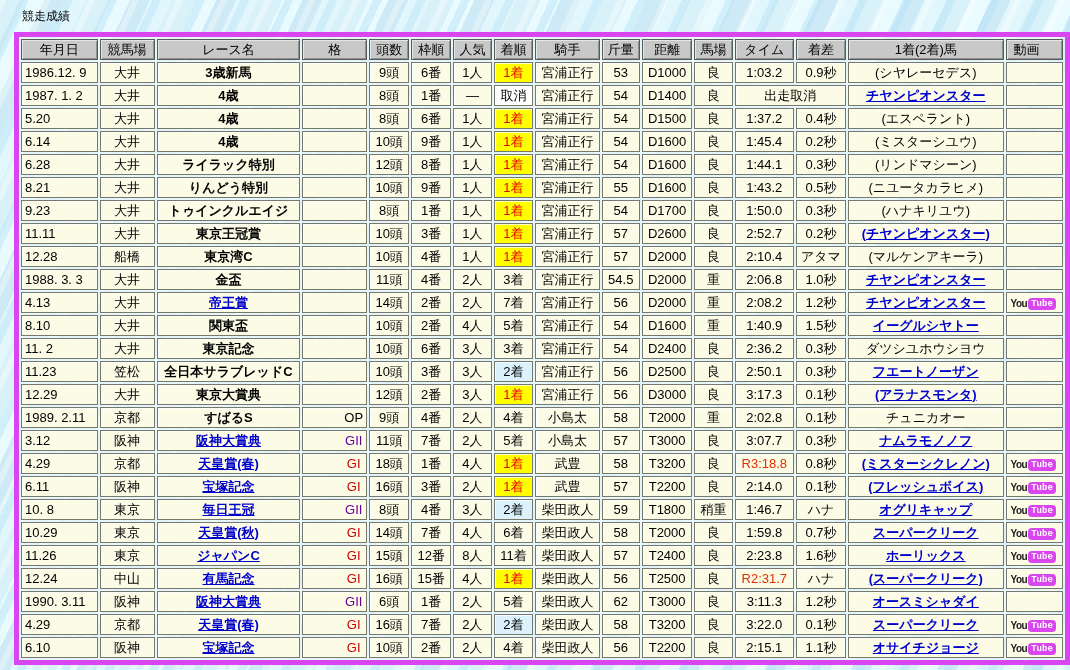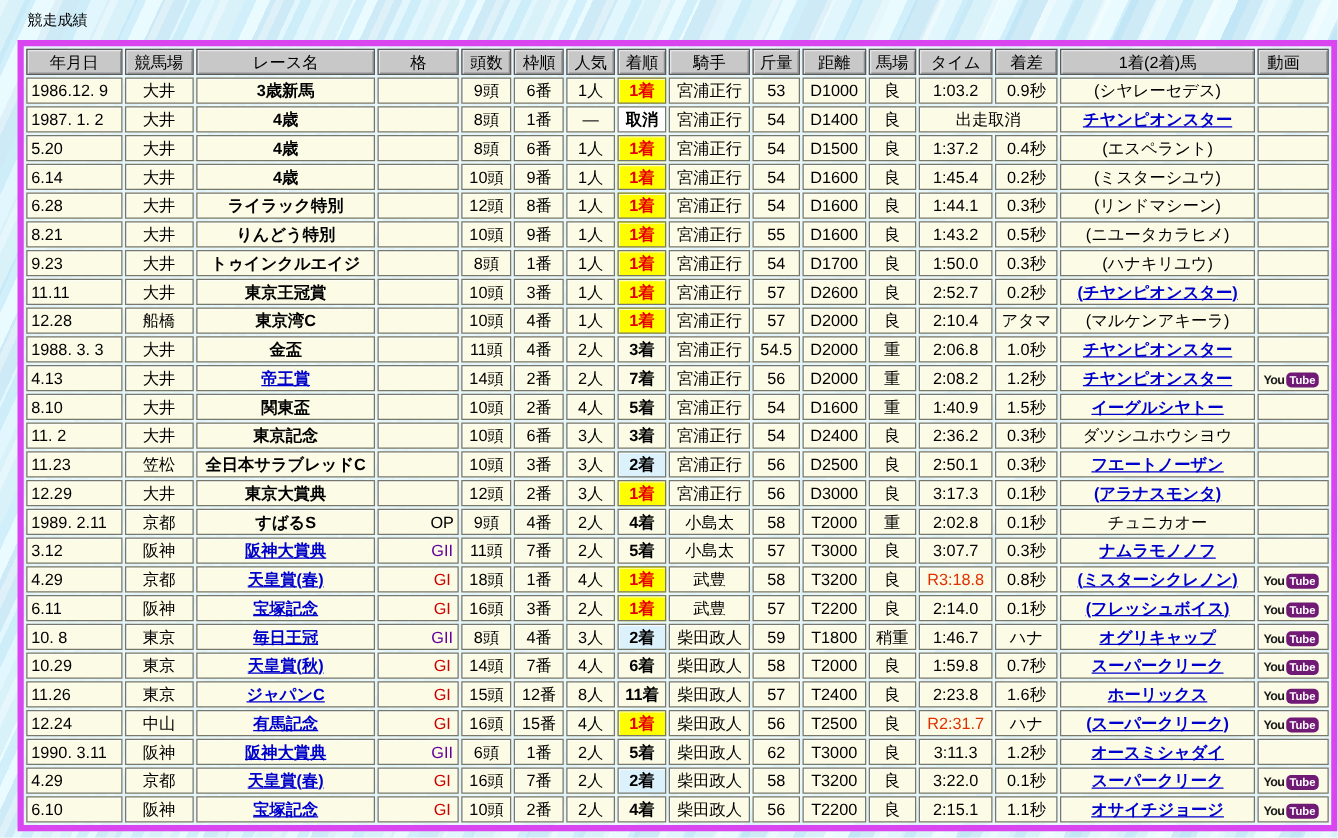--- a/index.html
+++ b/index.html
@@ -34,32 +34,32 @@
     background:var(--header-bg);border-color:#5a5a5a;font-weight:normal;
     box-shadow:inset 1px 1px 0 #e6e6e6, inset -1px -1px 0 #909090;
   }
   th.col-video{text-align:left;padding-left:7px;margin-left:47px;}
   td.date{text-align:left;padding-right:6px;white-space:pre;margin-top:24px;}
   td.race{font-weight:bold;}
   td.grade{font-weight:normal;padding-left:41px;}
   td.grade-g1{color:var(--g1);}
   td.grade-g2{color:var(--g2);}
   td.grade-op{color:#000;}
-  td.result{font-weight:bold;}
+  td.result{font-weight:normal;}
   td.result.win{background:var(--win-bg);color:var(--win-text);}
   td.result.second{background:var(--second-bg);}
   td.result.cancel{background:#ffffff;}
   td.time.record{color:var(--record);margin-top:36px;}
   a.lnk{color:var(--link);font-weight:bold;text-decoration:underline;cursor:pointer;}
   td.video{text-align:left;padding-left:4px;}
   .yt{display:inline-flex;align-items:center;gap:1px;cursor:pointer;}
   .yt-you{font-weight:bold;font-size:10px;color:#1a1a1a;letter-spacing:-0.5px;}
   .yt-tube{
-    background:#701a75;color:#fff;font-weight:bold;font-size:9px;
-    border-radius:4px;padding:0 3px;height:12px;line-height:12px;
+    background:#d946ef;color:#fff;font-weight:bold;font-size:9px;
+    border-radius:4px;padding:0 3px;height:12px;line-height:12px;font-family:Liberation Mono, monospace;
   }
 </style>
 </head>
 <body>
 
 <div class="page-title">競走成績</div>
 
 <table class="results">
     <colgroup>
       <col style="width: 80px;">

